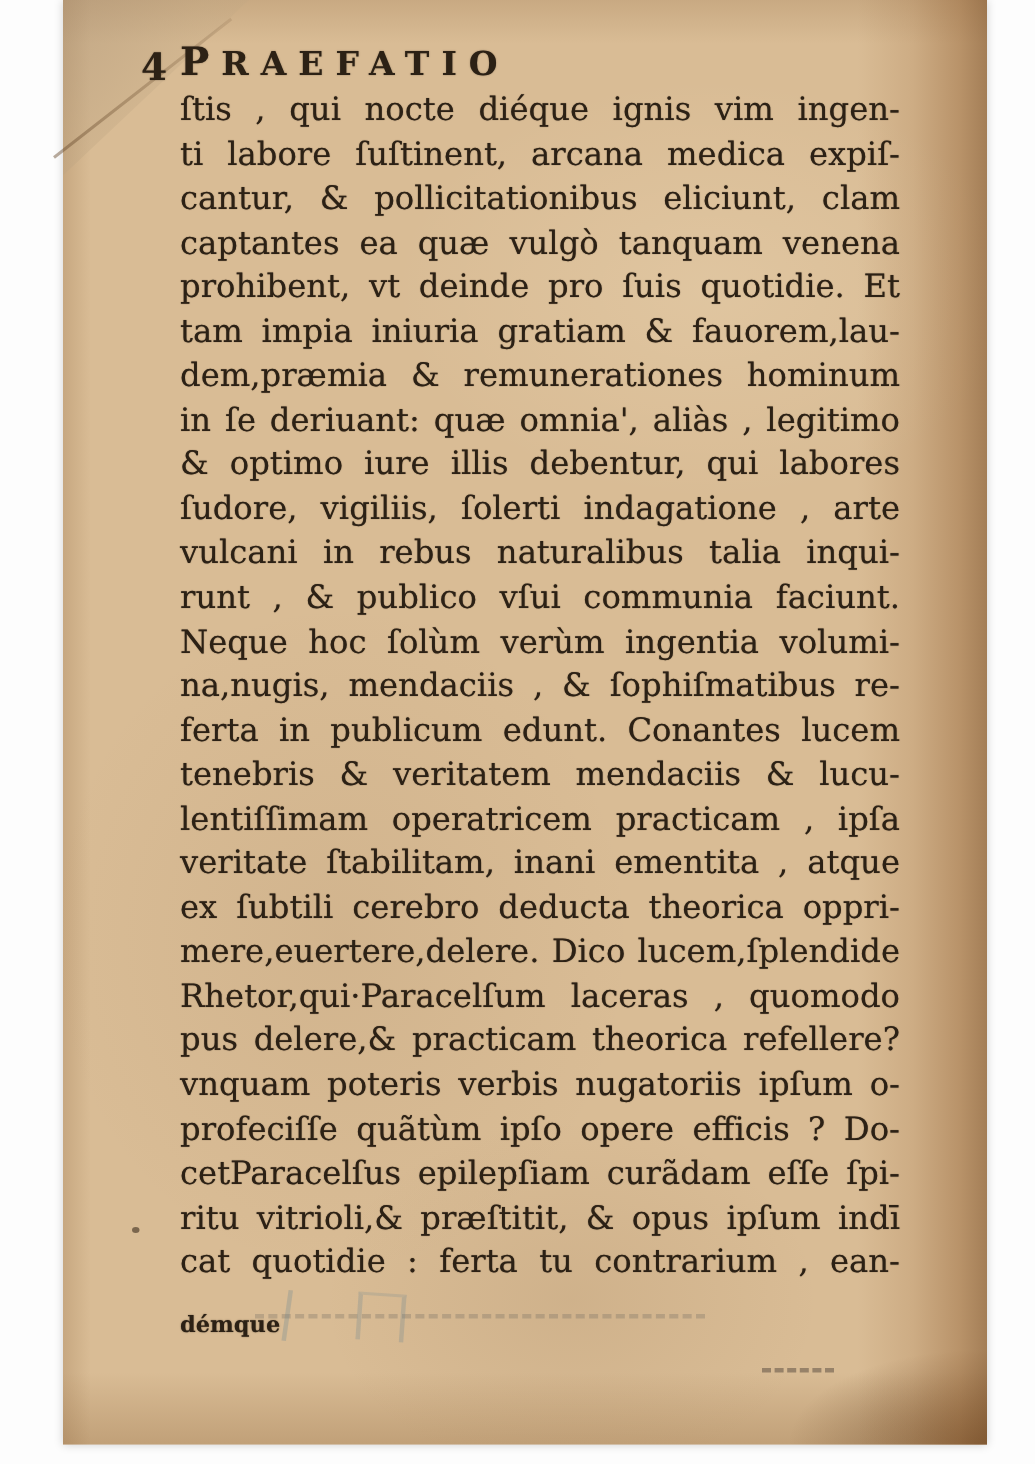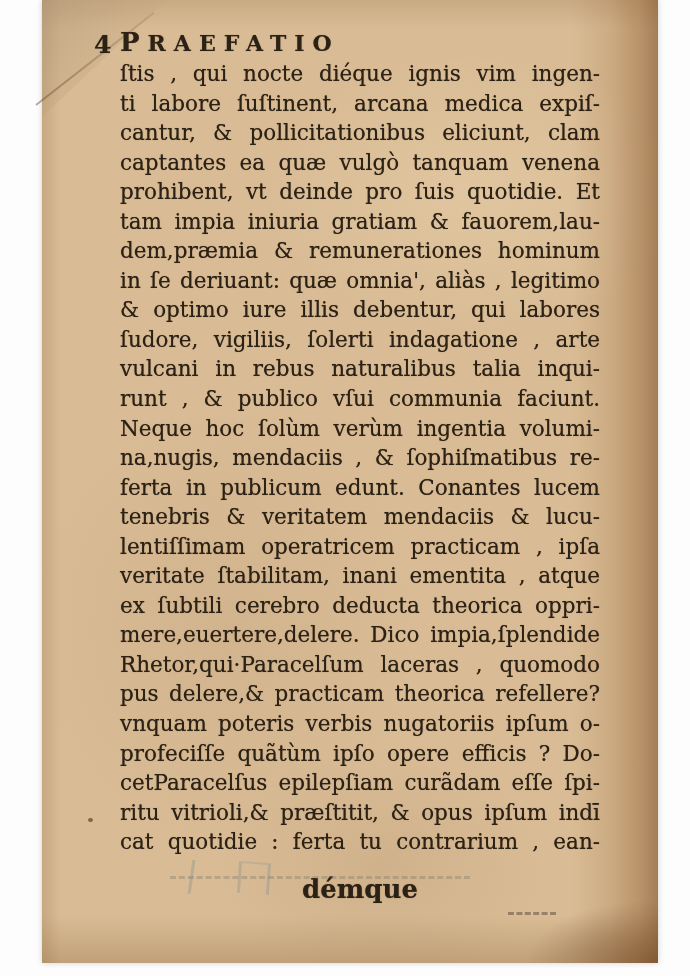--- a/index.html
+++ b/index.html
@@ -58,22 +58,22 @@
     color:var(--ink,#2c2115);
     font-size:21.5px;line-height:29.55px;
     text-shadow:0 0 .7px rgba(44,33,21,.65);
   }
   .text-line{
     text-align:justify;text-align-last:justify;
     white-space:normal;height:29.55px;overflow:visible;
   }
   .catchword-row{
     position:absolute;left:78px;top:874px;width:480px;
-    text-align:center;color:var(--ink,#2c2115);
-    font-size:26px;font-weight:bold;
+    text-align:left;color:var(--ink,#2c2115);
+    font-size:15px;font-weight:bold;
     text-shadow:0 0 1px rgba(44,33,21,.6);
   }
   
   .pencil-mark{position:absolute;pointer-events:none;}
   .pm-smear{
     left:128px;top:876px;width:300px;height:0;
     border-top:3px dashed rgba(105,100,95,.28);
   }
   .pm-blue1{
     left:148px;top:860px;width:3px;height:34px;
@@ -121,21 +121,21 @@
         <div class="text-line">ſudore,  vigiliis,  ſolerti indagatione , arte</div>
         <div class="text-line">vulcani in rebus naturalibus talia inqui-</div>
         <div class="text-line">runt , &amp; publico vſui communia faciunt.</div>
         <div class="text-line">Neque hoc ſolùm verùm ingentia volumi-</div>
         <div class="text-line">na,nugis, mendaciis ,  &amp; ſophiſmatibus re-</div>
         <div class="text-line">ferta in publicum edunt.  Conantes lucem</div>
         <div class="text-line">tenebris &amp; veritatem mendaciis  &amp; lucu-</div>
         <div class="text-line">lentiſſimam  operatricem practicam , ipſa</div>
         <div class="text-line">veritate ſtabilitam, inani ementita , atque</div>
         <div class="text-line">ex ſubtili cerebro deducta theorica  oppri-</div>
-        <div class="text-line">mere,euertere,delere.  Dico impia,ſplendide</div>
+        <div class="text-line">mere,euertere,delere.  Dico lucem,ſplendide</div>
         <div class="text-line">Rhetor,qui·Paracelſum laceras , quomodo</div>
         <div class="text-line">pus delere,&amp; practicam theorica refellere?</div>
         <div class="text-line">vnquam poteris verbis nugatoriis ipſum o-</div>
         <div class="text-line">profeciſſe quãtùm ipſo opere  efficis ?  Do-</div>
         <div class="text-line">cetParacelſus epilepſiam curãdam eſſe ſpi-</div>
         <div class="text-line">ritu vitrioli,&amp; præſtitit, &amp; opus ipſum indī</div>
         <div class="text-line">cat  quotidie :  ferta tu contrarium ,  ean-</div>
       </div>
 
     <div class="catchword-row">

